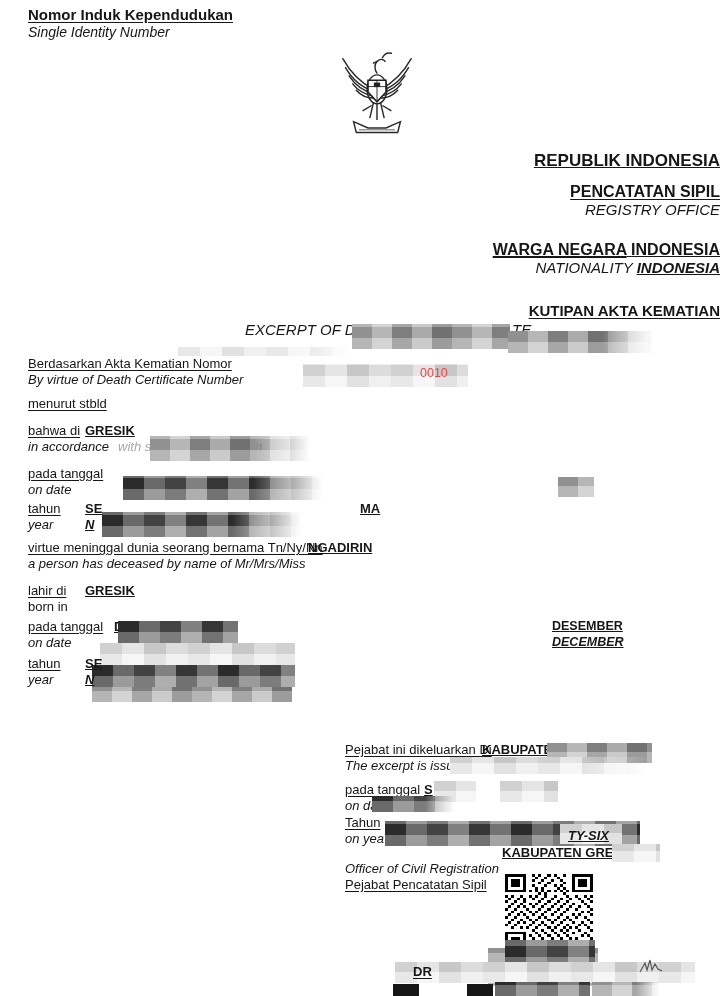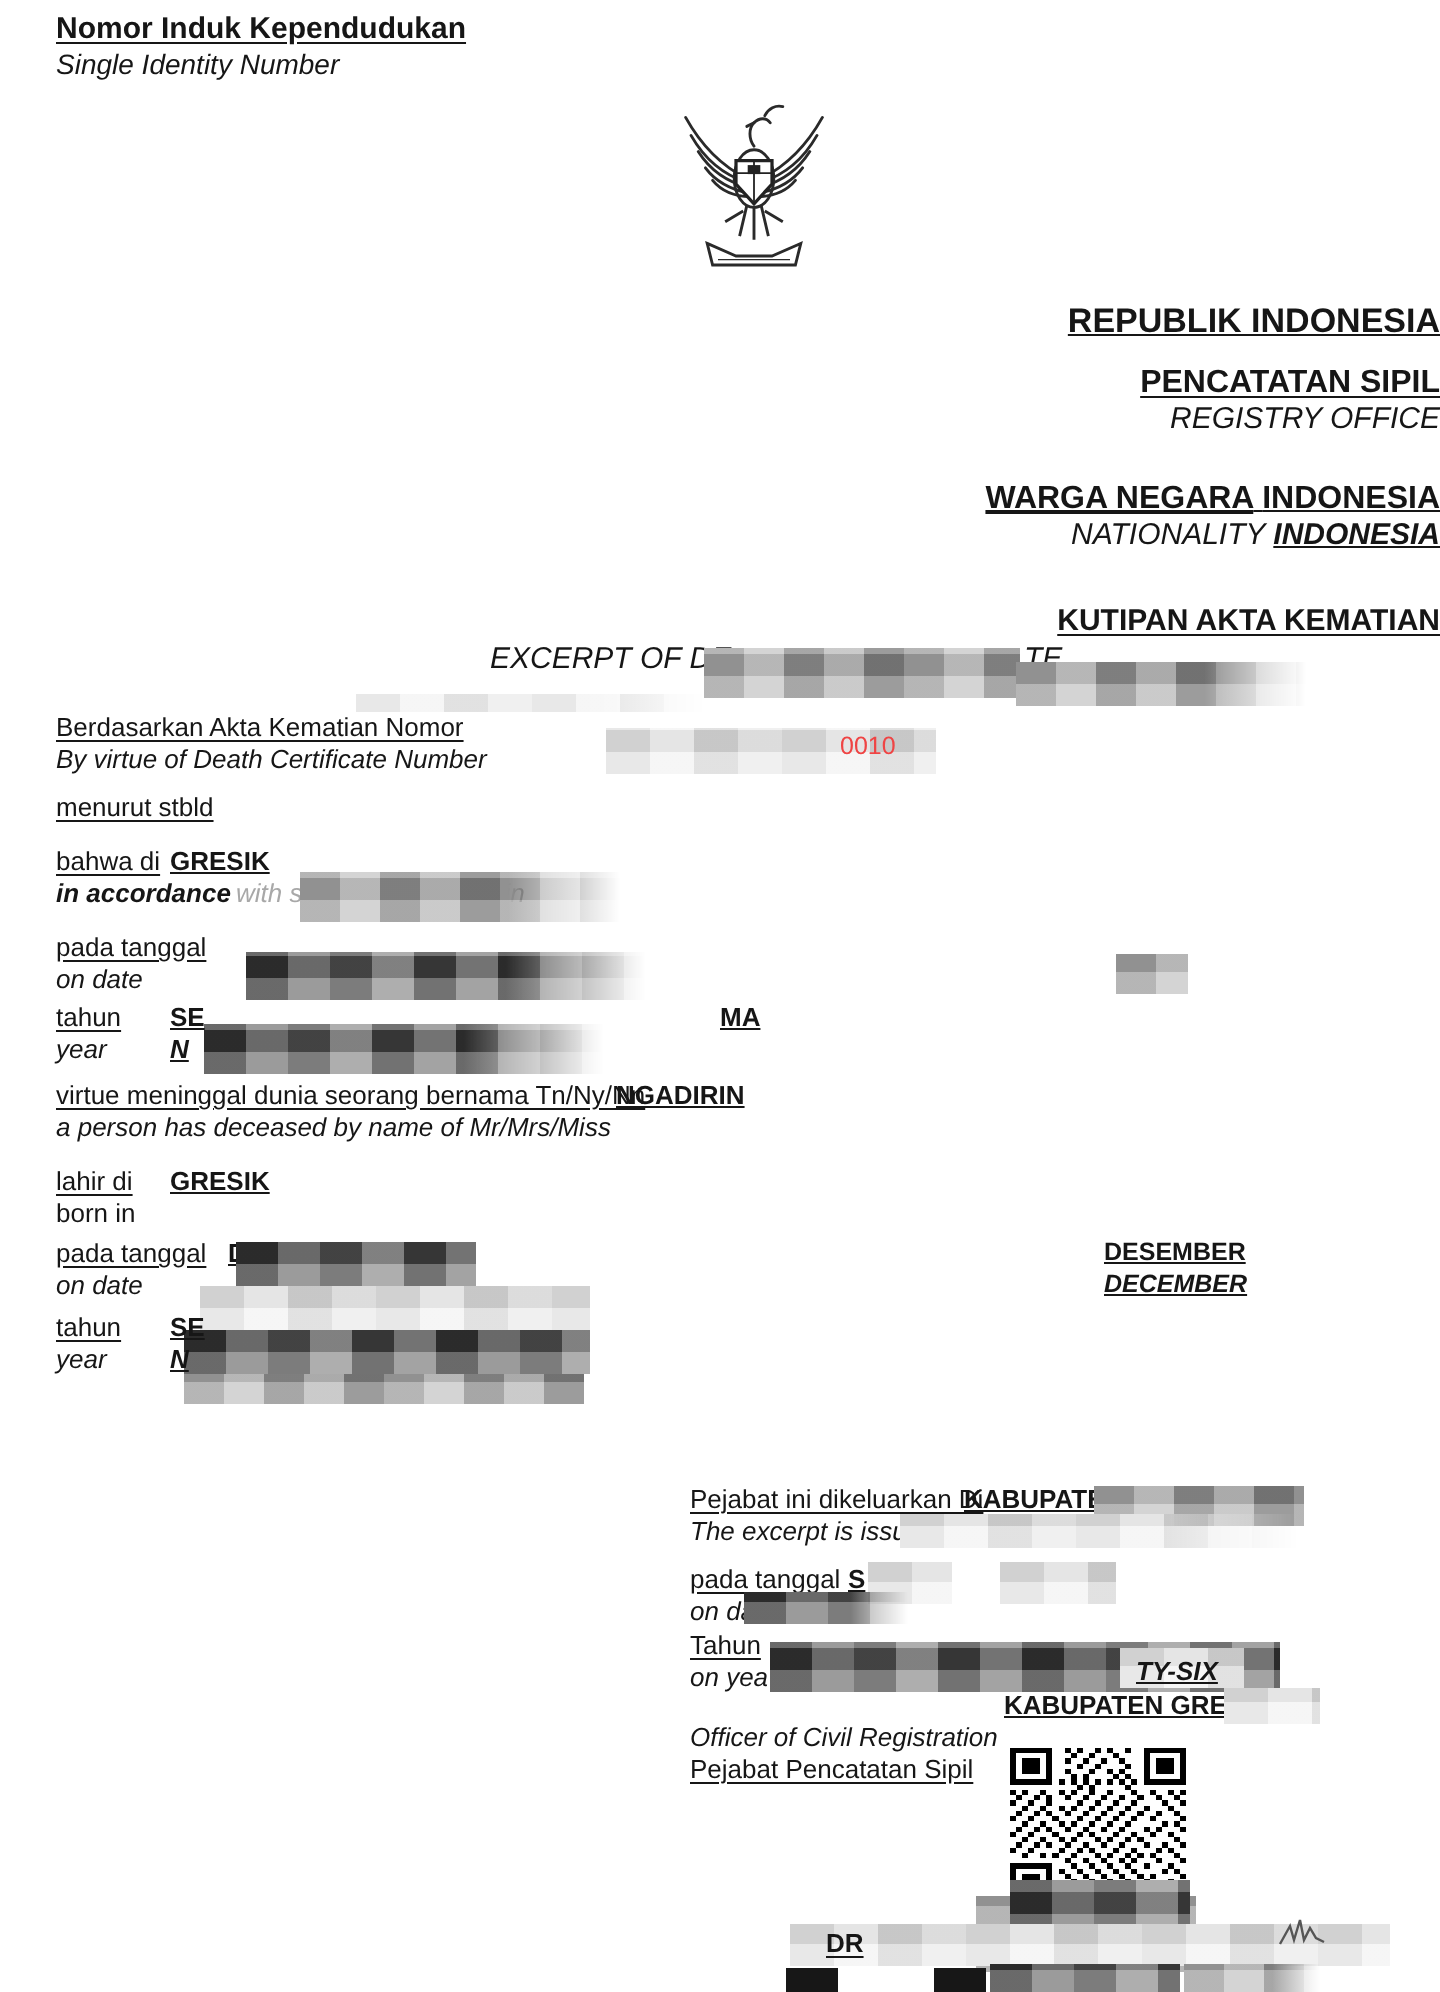--- a/index.html
+++ b/index.html
@@ -93,21 +93,21 @@
 
   <div class="abs t13 u" style="left:28px;top:356px;">Berdasarkan Akta Kematian Nomor</div>
   <div class="abs t13 i" style="left:28px;top:372px;">By virtue of Death Certificate Number</div>
   <div class="abs t12 ghost" style="left:420px;top:366px;z-index:2;">0010</div>
   <div class="mosaic mB" style="left:303px;top:364px;width:165px;height:23px;"></div>
 
   <div class="abs t13 u" style="left:28px;top:396px;">menurut stbld</div>
 
   <div class="abs t13 u" style="left:28px;top:423px;">bahwa di</div>
   <div class="abs t13 b" style="left:85px;top:423px;">GRESIK</div>
-  <div class="abs t13 i" style="left:28px;top:439px;font-weight:bold;">in accordance</div>
+  <div class="abs t13 i" style="left:28px;top:439px;">in accordance</div>
   <div class="abs t13 i faint" style="left:118px;top:439px;">with sta</div>
   <div class="abs t13 i" style="left:227px;top:439px;">that in</div>
   <div class="mosaic mC fadeR" style="left:150px;top:436px;width:160px;height:25px;"></div>
 
   <div class="abs t13 u" style="left:28px;top:466px;">pada tanggal</div>
   <div class="abs t13 i" style="left:28px;top:482px;">on date</div>
   <div class="mosaic mA fadeR" style="left:123px;top:476px;width:200px;height:24px;"></div>
   <div class="mosaic mC" style="left:558px;top:477px;width:36px;height:20px;"></div>
 
   <div class="abs t13 u" style="left:28px;top:501px;">tahun</div>

